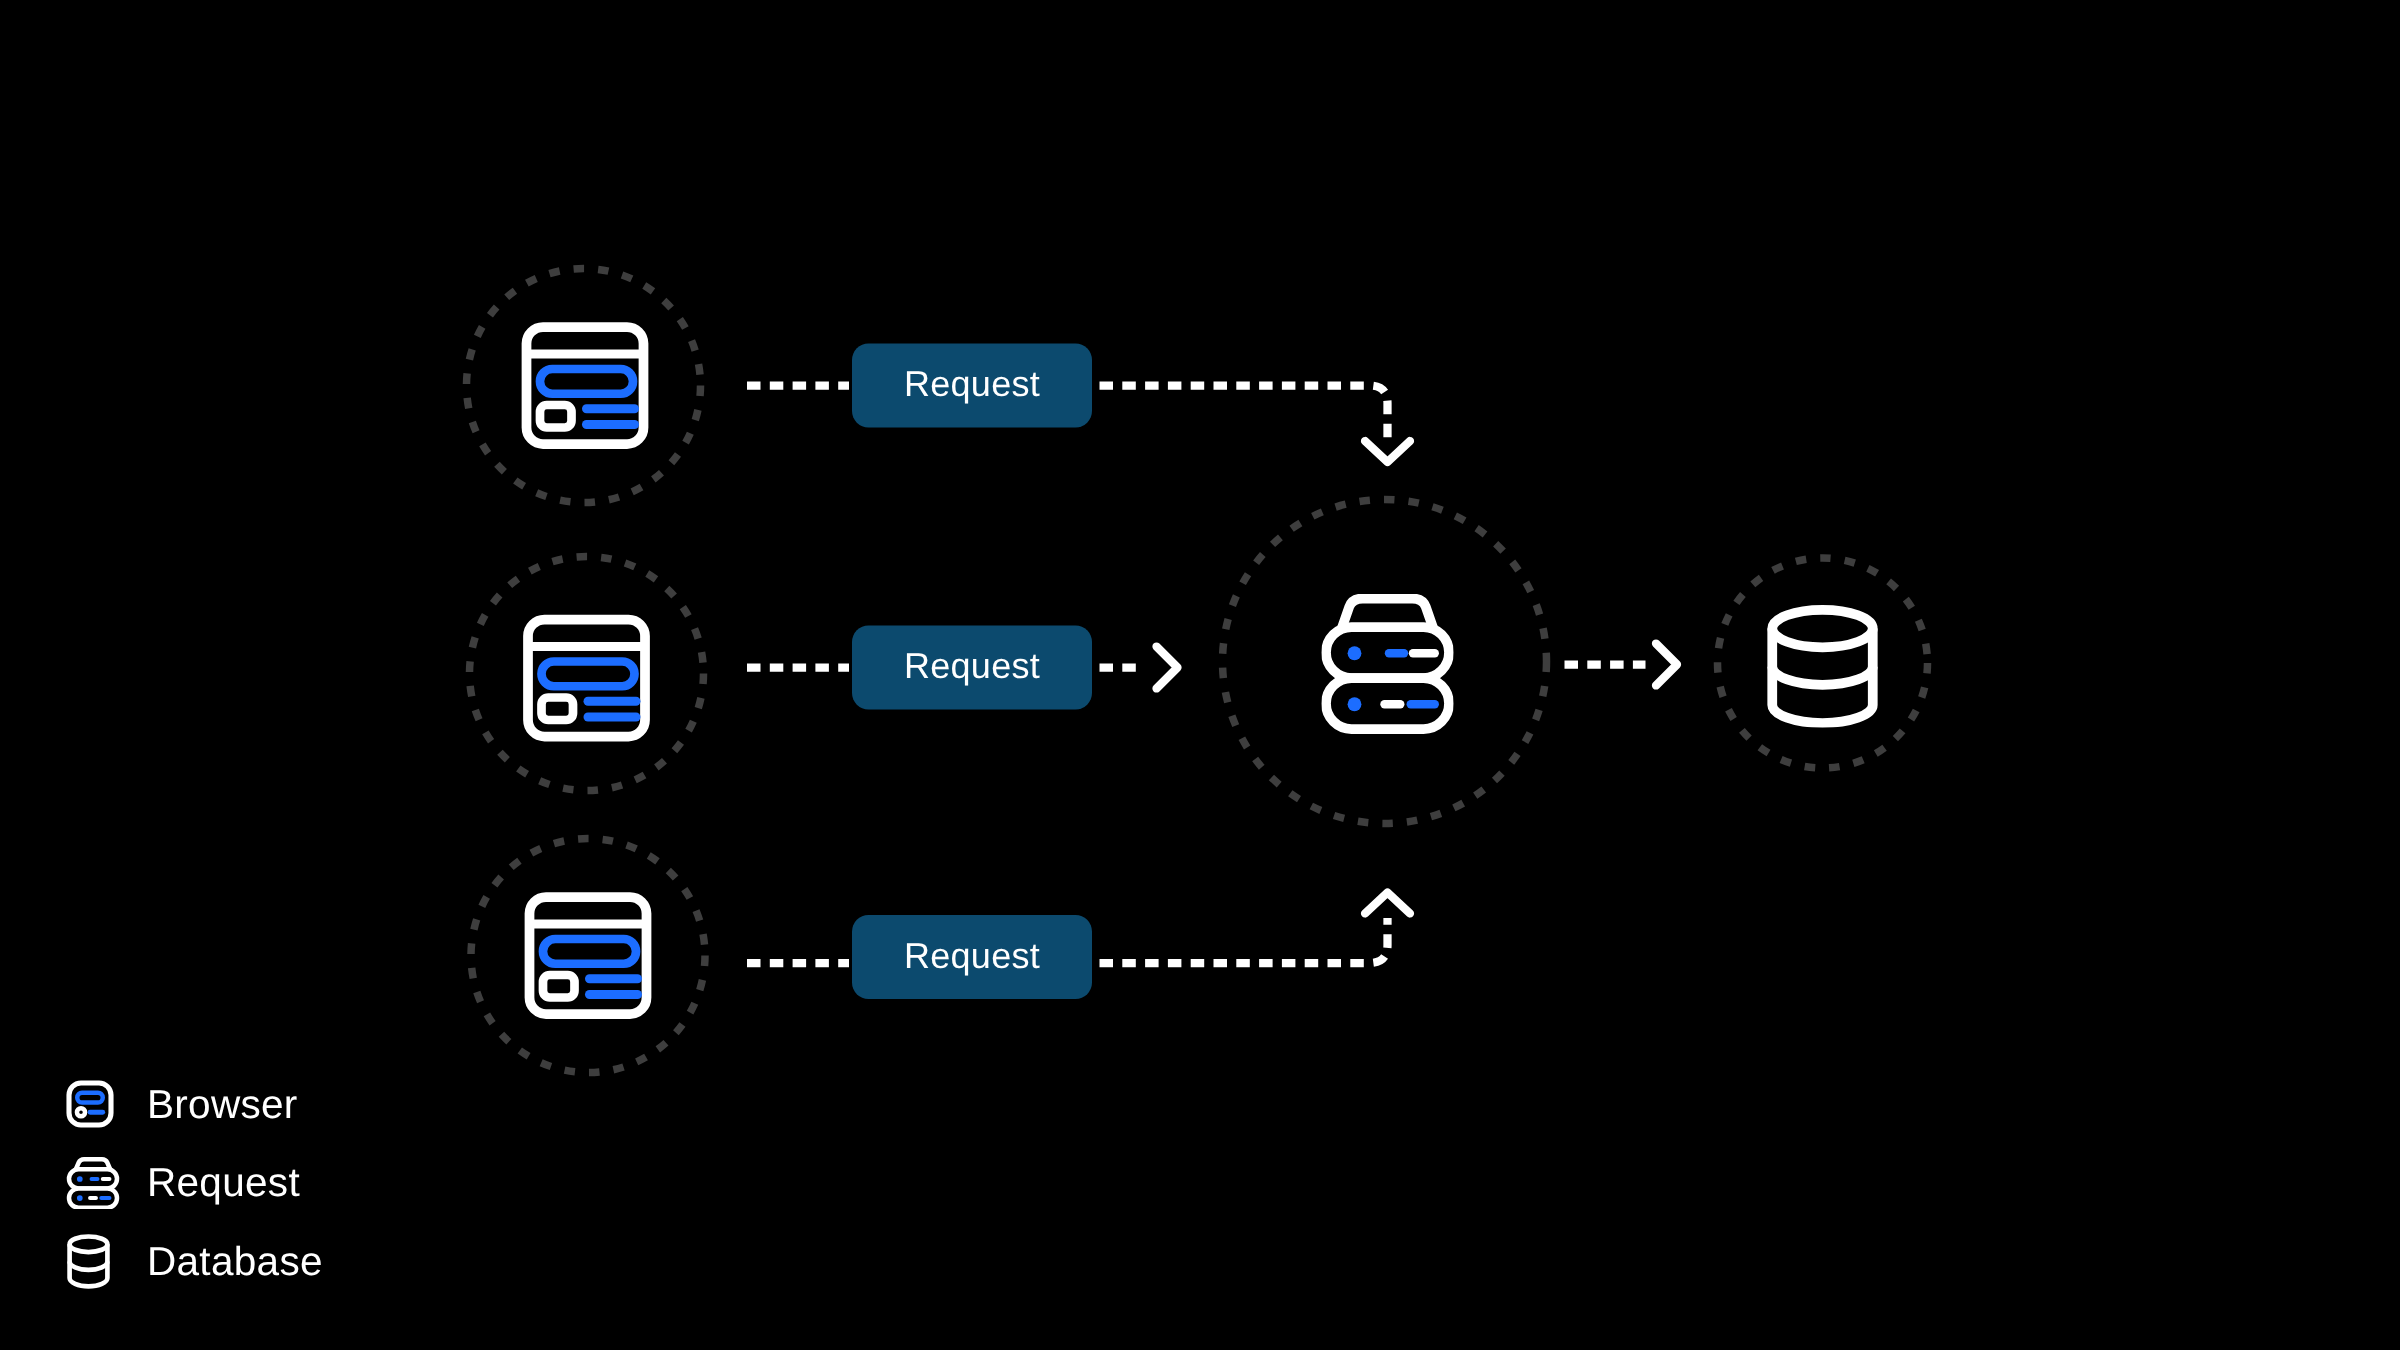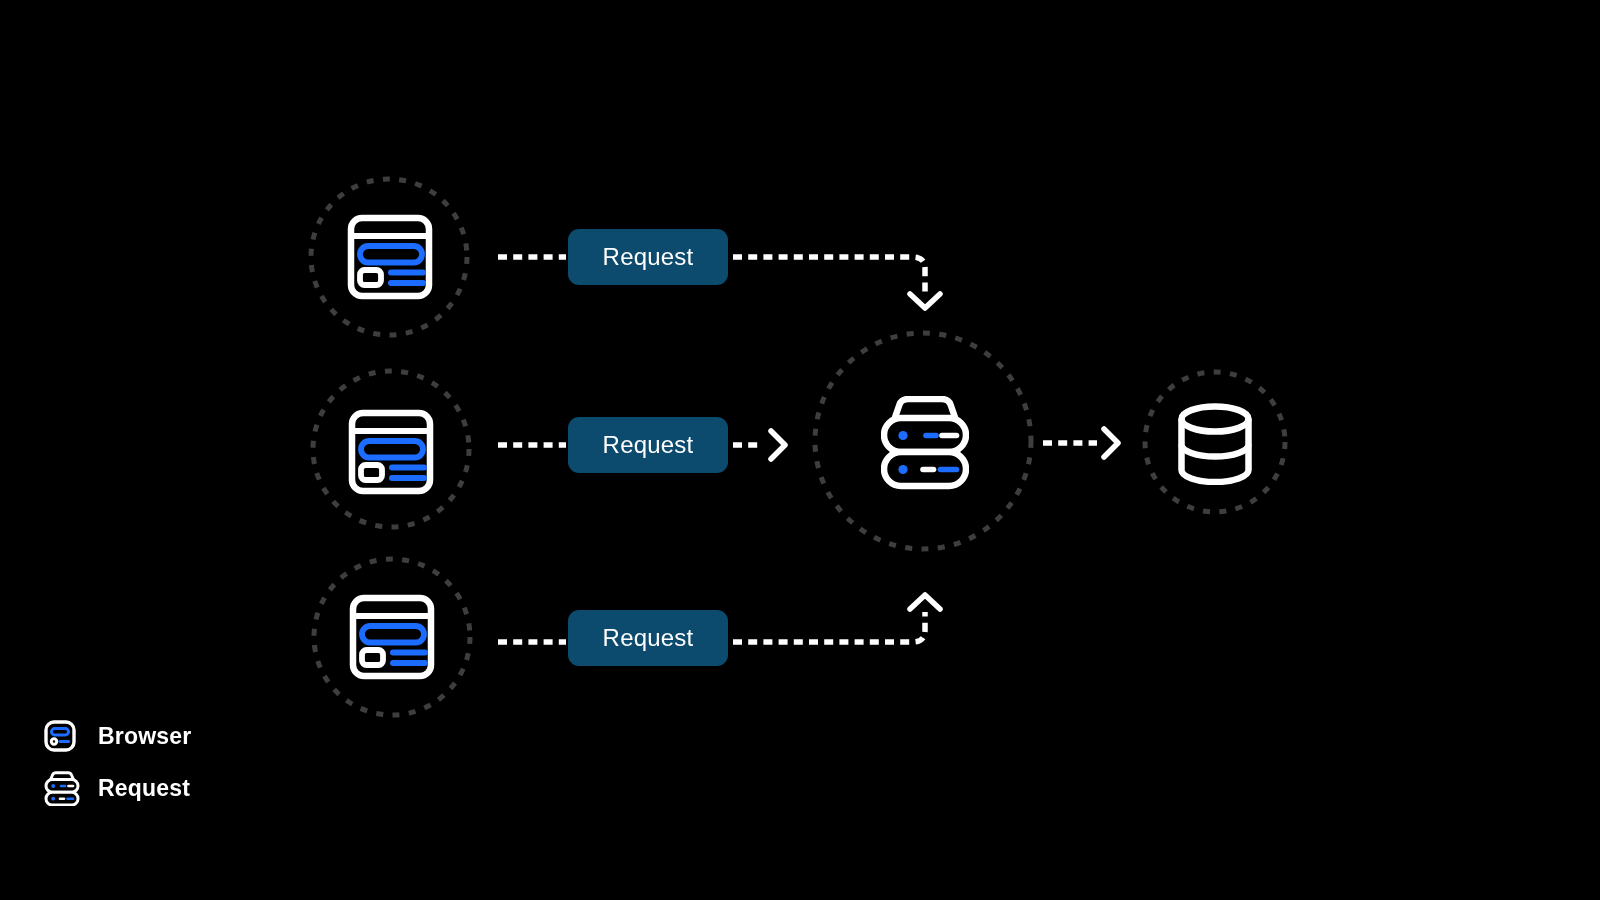--- a/index.html
+++ b/index.html
@@ -26,21 +26,21 @@
     display:flex;align-items:center;justify-content:center;
     color:#FFFFFF;font-size:24px;font-weight:400;letter-spacing:.2px;
   }
   .legend-row{
     position:absolute;left:44px;
     display:flex;align-items:center;
   }
   .legend-icon{width:38px;flex:0 0 38px;display:flex;align-items:center;}
   .legend-label{
     margin-left:16px;color:#FFFFFF;
-    font-size:23px;font-weight:700;line-height:1;letter-spacing:.2px;
+    font-size:27px;font-weight:400;line-height:1;letter-spacing:.2px;
   }
 </style>
 </head>
 <body>
 
 <div class="stage">
 
   <svg class="layer" viewBox="0 0 1600 900" aria-hidden="true">
 
     <circle class="cdot" cx="389" cy="257" r="78"></circle>
@@ -141,14 +141,24 @@
         <path d="M17 16 H21" stroke="#1C6DFF" stroke-width="2.6" stroke-linecap="round"></path>
         <path d="M24.5 16 H29" stroke="#FFFFFF" stroke-width="2.6" stroke-linecap="round"></path>
         <circle cx="9.2" cy="28.7" r="1.9" fill="#1C6DFF"></circle>
         <path d="M16 28.7 H20" stroke="#FFFFFF" stroke-width="2.6" stroke-linecap="round"></path>
         <path d="M23.5 28.7 H29" stroke="#1C6DFF" stroke-width="2.6" stroke-linecap="round"></path>
       </svg>
     </span>
     <span class="legend-label">Request</span>
   </div>
 
+  <div class="legend-row" style="top:822px">
+    <span class="legend-icon">
+      <svg width="30" height="38" viewBox="0 0 30 38">
+        <ellipse cx="15" cy="7.5" rx="12.6" ry="5.2" fill="none" stroke="#FFFFFF" stroke-width="3.1"></ellipse>
+        <path d="M2.4 7.5 V30 C2.4 33 8 35.6 15 35.6 C22 35.6 27.6 33 27.6 30 V7.5" fill="none" stroke="#FFFFFF" stroke-width="3.1"></path>
+        <path d="M2.4 19 C2.4 22 8 24.6 15 24.6 C22 24.6 27.6 22 27.6 19" fill="none" stroke="#FFFFFF" stroke-width="3.1"></path>
+      </svg>
+    </span>
+    <span class="legend-label">Database</span>
+  </div>
 
 </div>
 
 </body></html>

